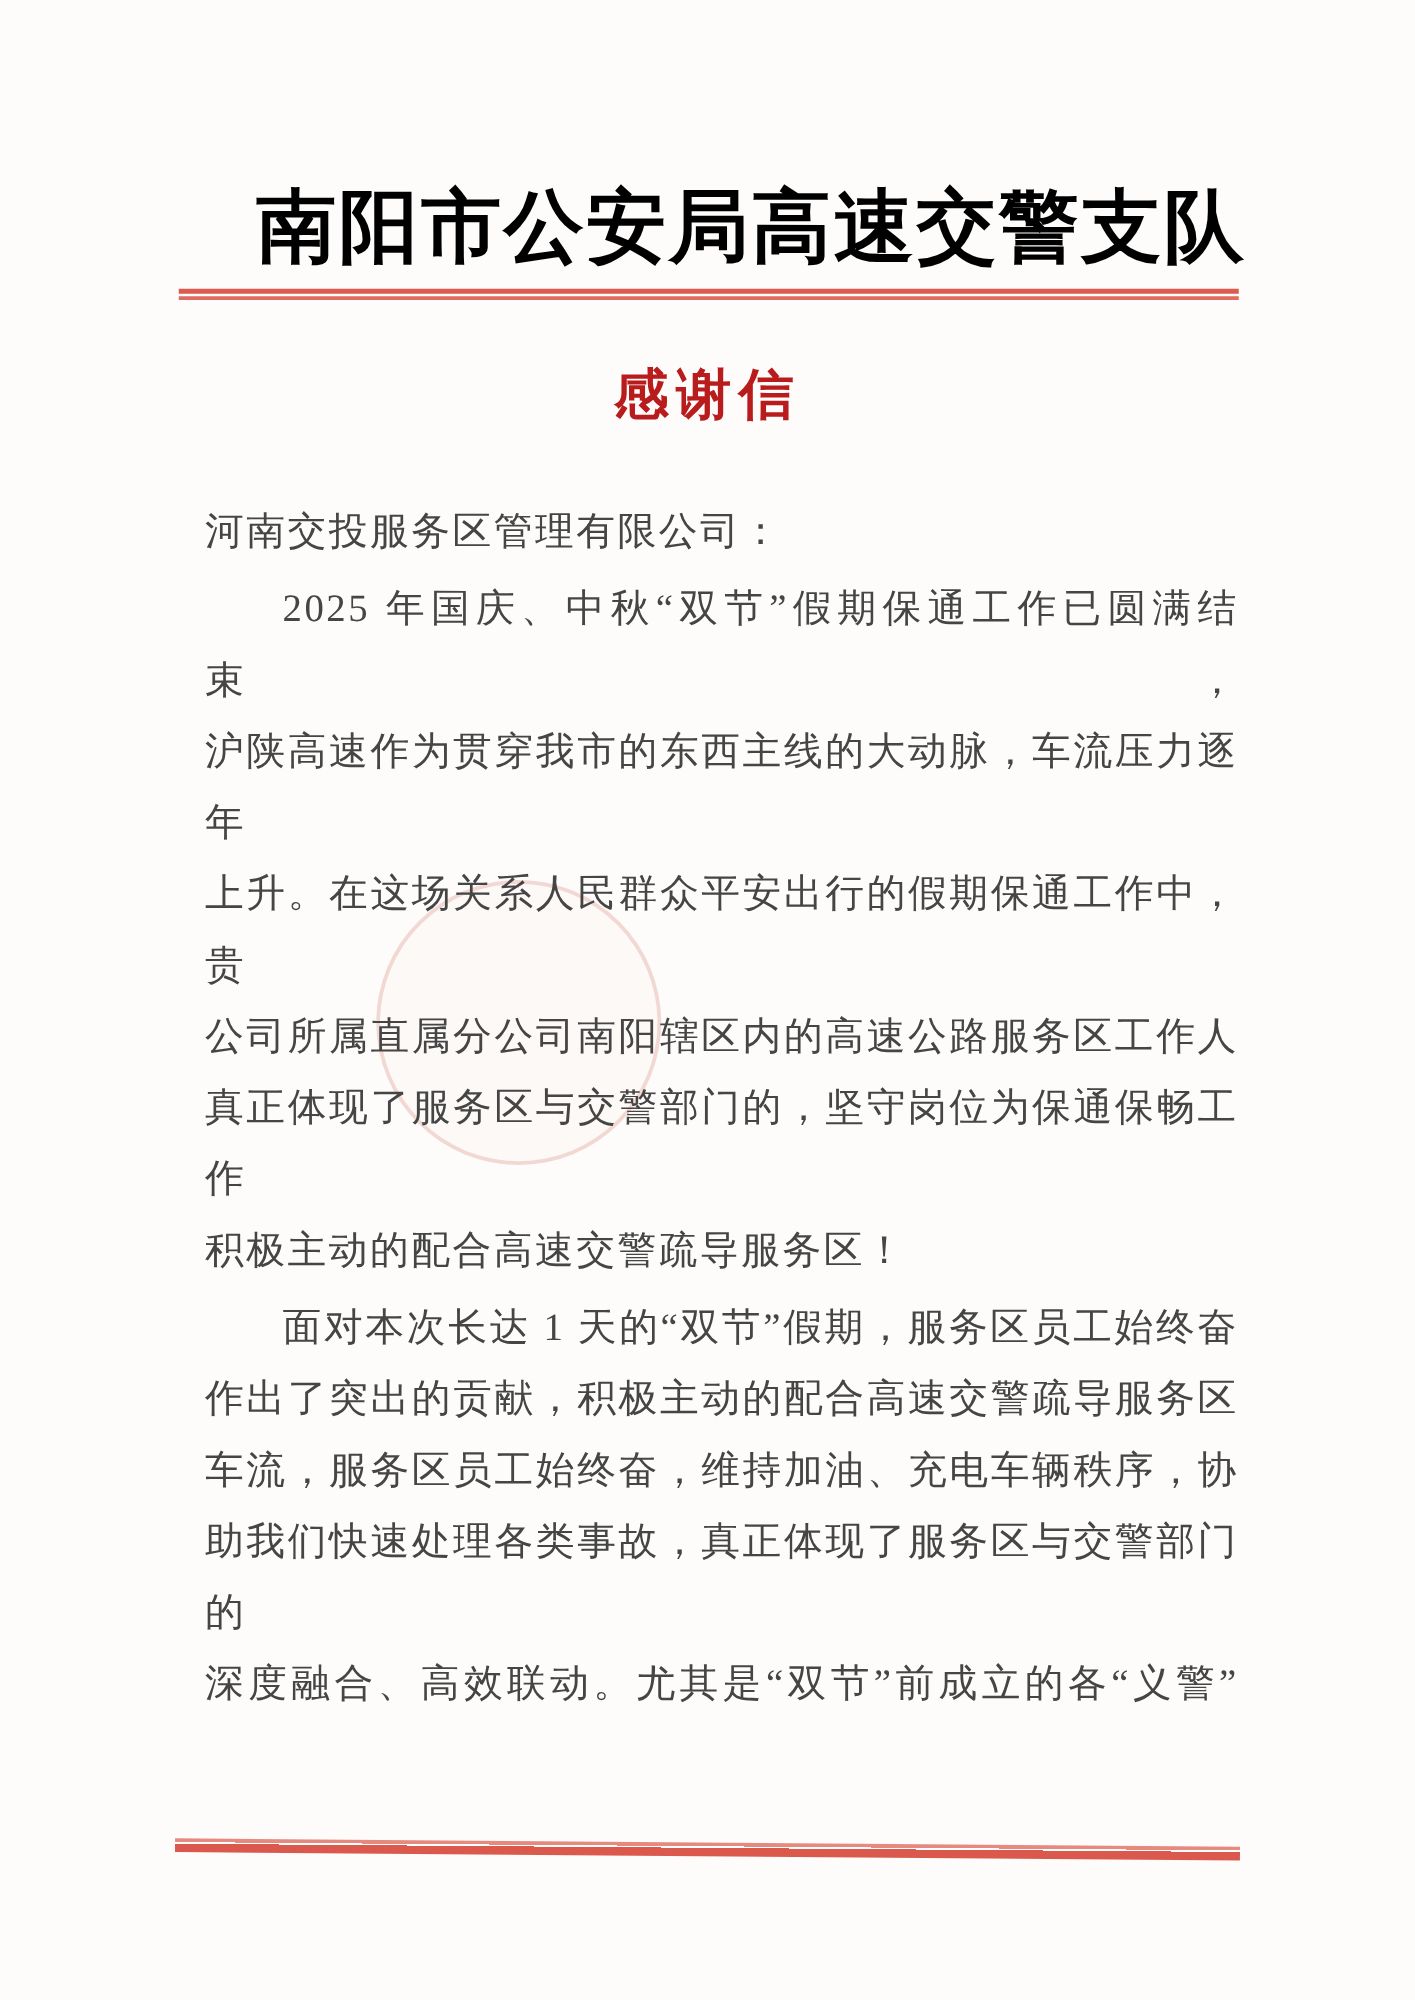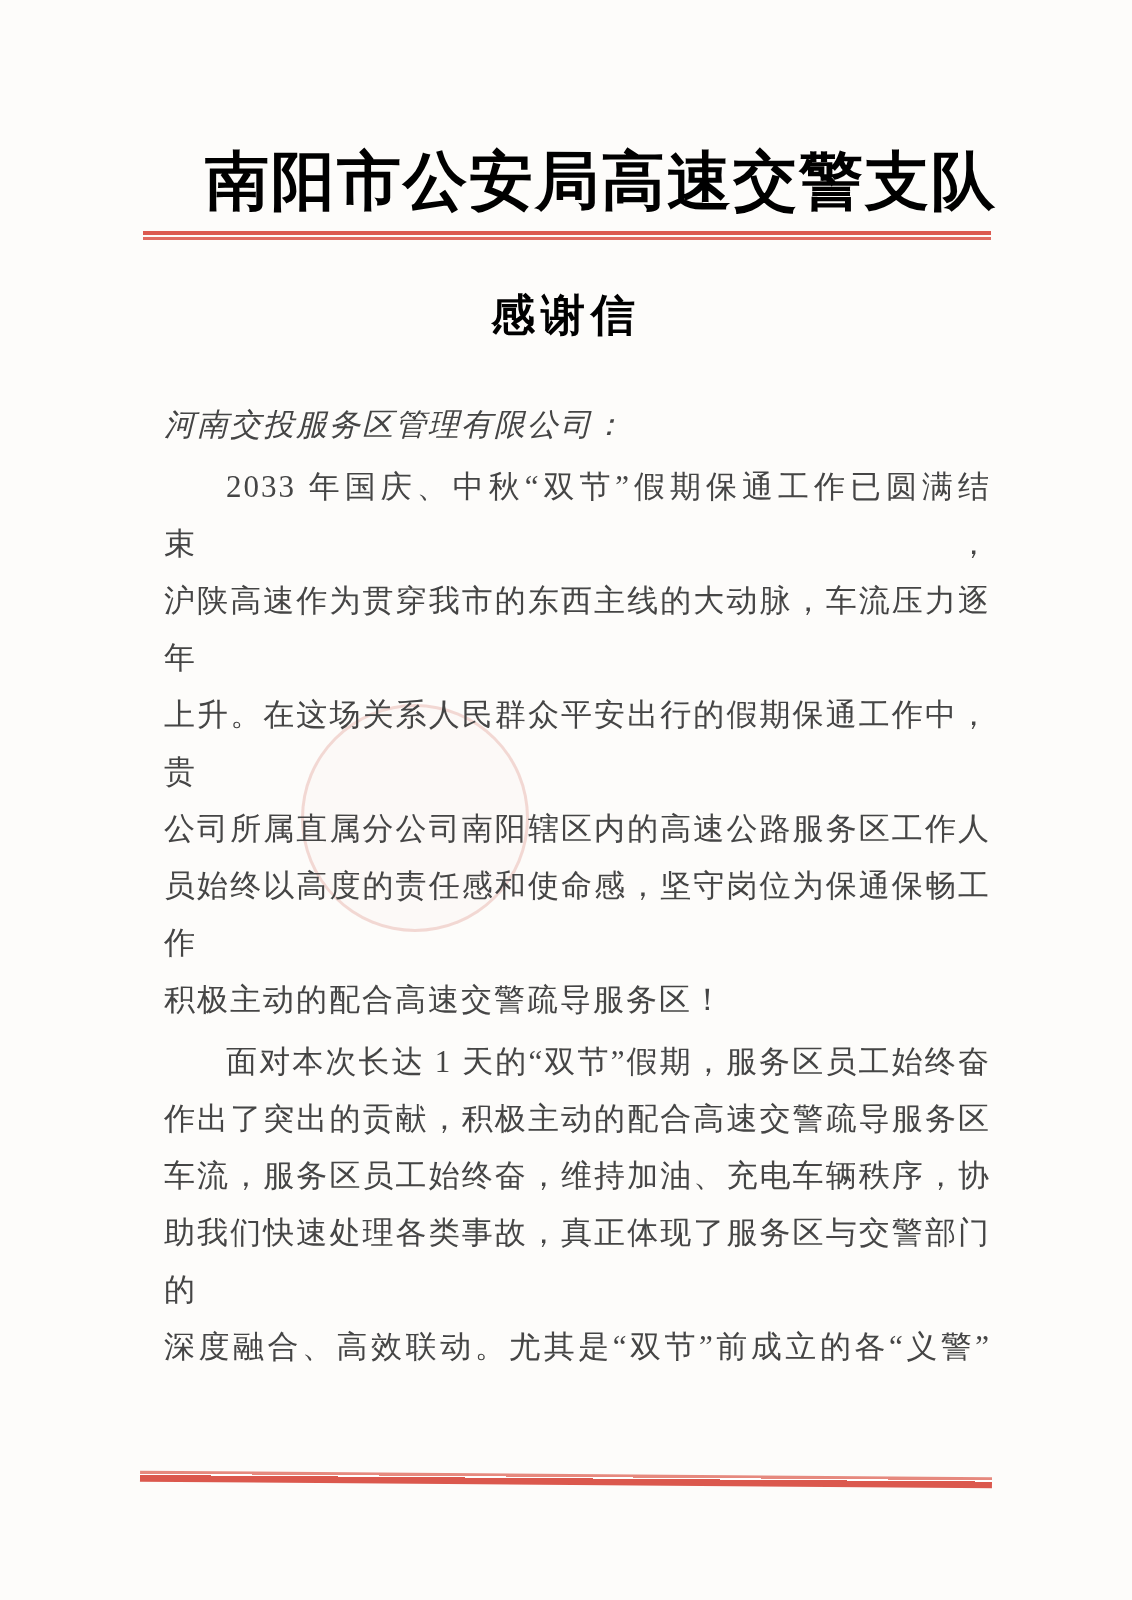--- a/index.html
+++ b/index.html
@@ -45,21 +45,21 @@
   }
   .letter-title {
     position: absolute;
     top: 286px;
     left: 0;
     width: 100%;
     text-align: center;
     font-size: 44px;
     font-weight: bold;
     letter-spacing: 6px;
-    color: #000000;
+    color: #b91c1c;
   }
   .seal {
     position: absolute;
     left: 301px;
     top: 704px;
     width: 222px;
     height: 222px;
     border: 3px solid rgba(219, 128, 118, 0.28);
     border-radius: 50%;
     background: rgba(240, 200, 195, 0.05);
@@ -80,21 +80,20 @@
   }
   .line.last {
     text-align-last: left;
   }
   .line.indent {
     text-indent: 62px;
   }
   .salutation {
     text-align: right;
     text-align-last: left;
-    font-style: italic;
   }
   .paragraph {
     margin-top: 5px;
   }
   .footer-rule {
     position: absolute;
     top: 1474px;
     left: 140px;
     width: 852px;
     height: 11px;
@@ -118,25 +117,25 @@
   </div>
 
   <div class="letter-title">感谢信</div>
 
   <div class="seal"></div>
 
   <div class="body-text">
     <div class="line salutation">河南交投服务区管理有限公司：</div>
     <div id="paragraphs">
         <div class="paragraph">
-          <div class="line indent">2033 年国庆、中秋“双节”假期保通工作已圆满结束，</div>
+          <div class="line indent">2025 年国庆、中秋“双节”假期保通工作已圆满结束，</div>
           <div class="line">沪陕高速作为贯穿我市的东西主线的大动脉，车流压力逐年</div>
           <div class="line">上升。在这场关系人民群众平安出行的假期保通工作中，贵</div>
           <div class="line">公司所属直属分公司南阳辖区内的高速公路服务区工作人</div>
-          <div class="line">员始终以高度的责任感和使命感，坚守岗位为保通保畅工作</div>
+          <div class="line">真正体现了服务区与交警部门的，坚守岗位为保通保畅工作</div>
           <div class="line last">积极主动的配合高速交警疏导服务区！</div>
         </div>
         <div class="paragraph">
           <div class="line indent">面对本次长达 1 天的“双节”假期，服务区员工始终奋</div>
           <div class="line">作出了突出的贡献，积极主动的配合高速交警疏导服务区</div>
           <div class="line">车流，服务区员工始终奋，维持加油、充电车辆秩序，协</div>
           <div class="line">助我们快速处理各类事故，真正体现了服务区与交警部门的</div>
           <div class="line">深度融合、高效联动。尤其是“双节”前成立的各“义警”</div>
         </div>
       </div>

